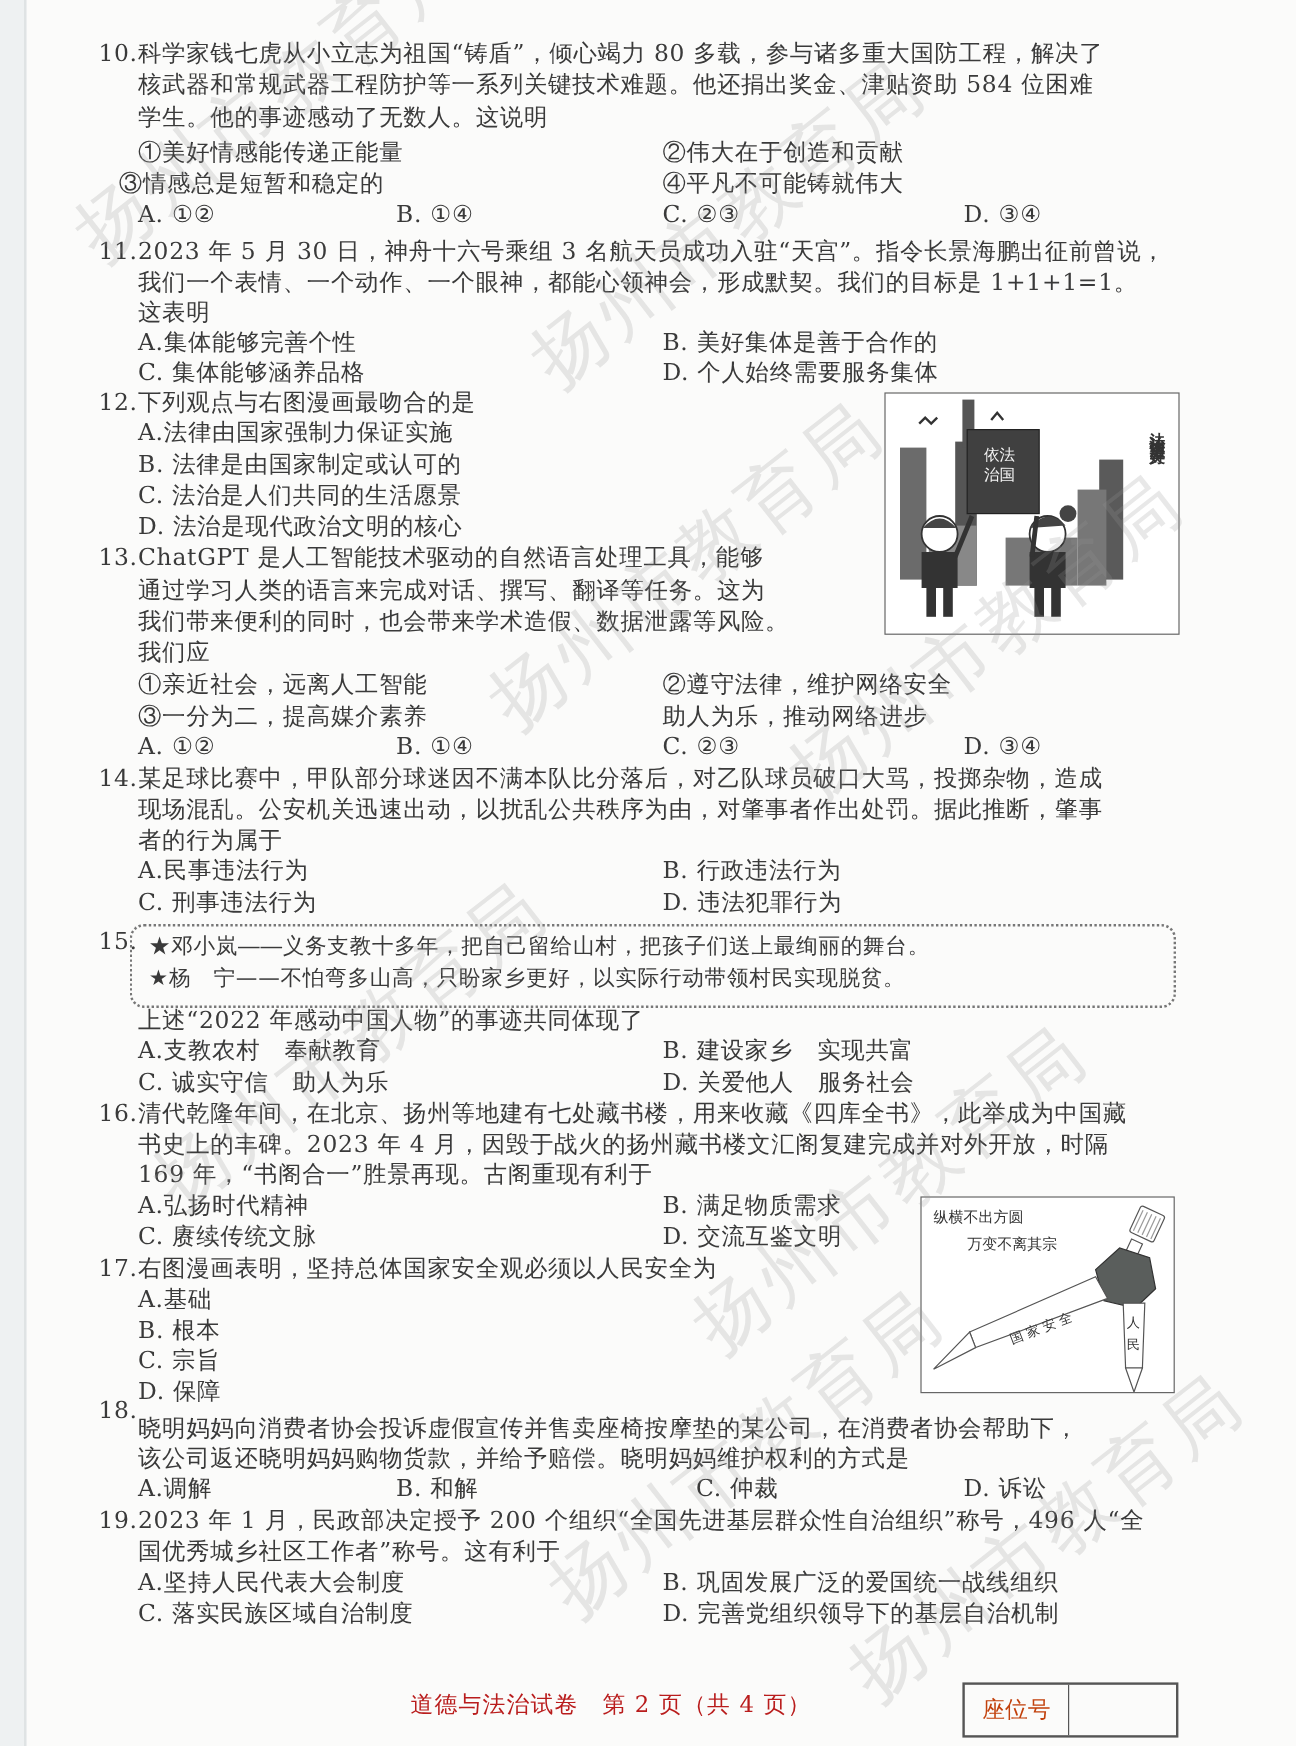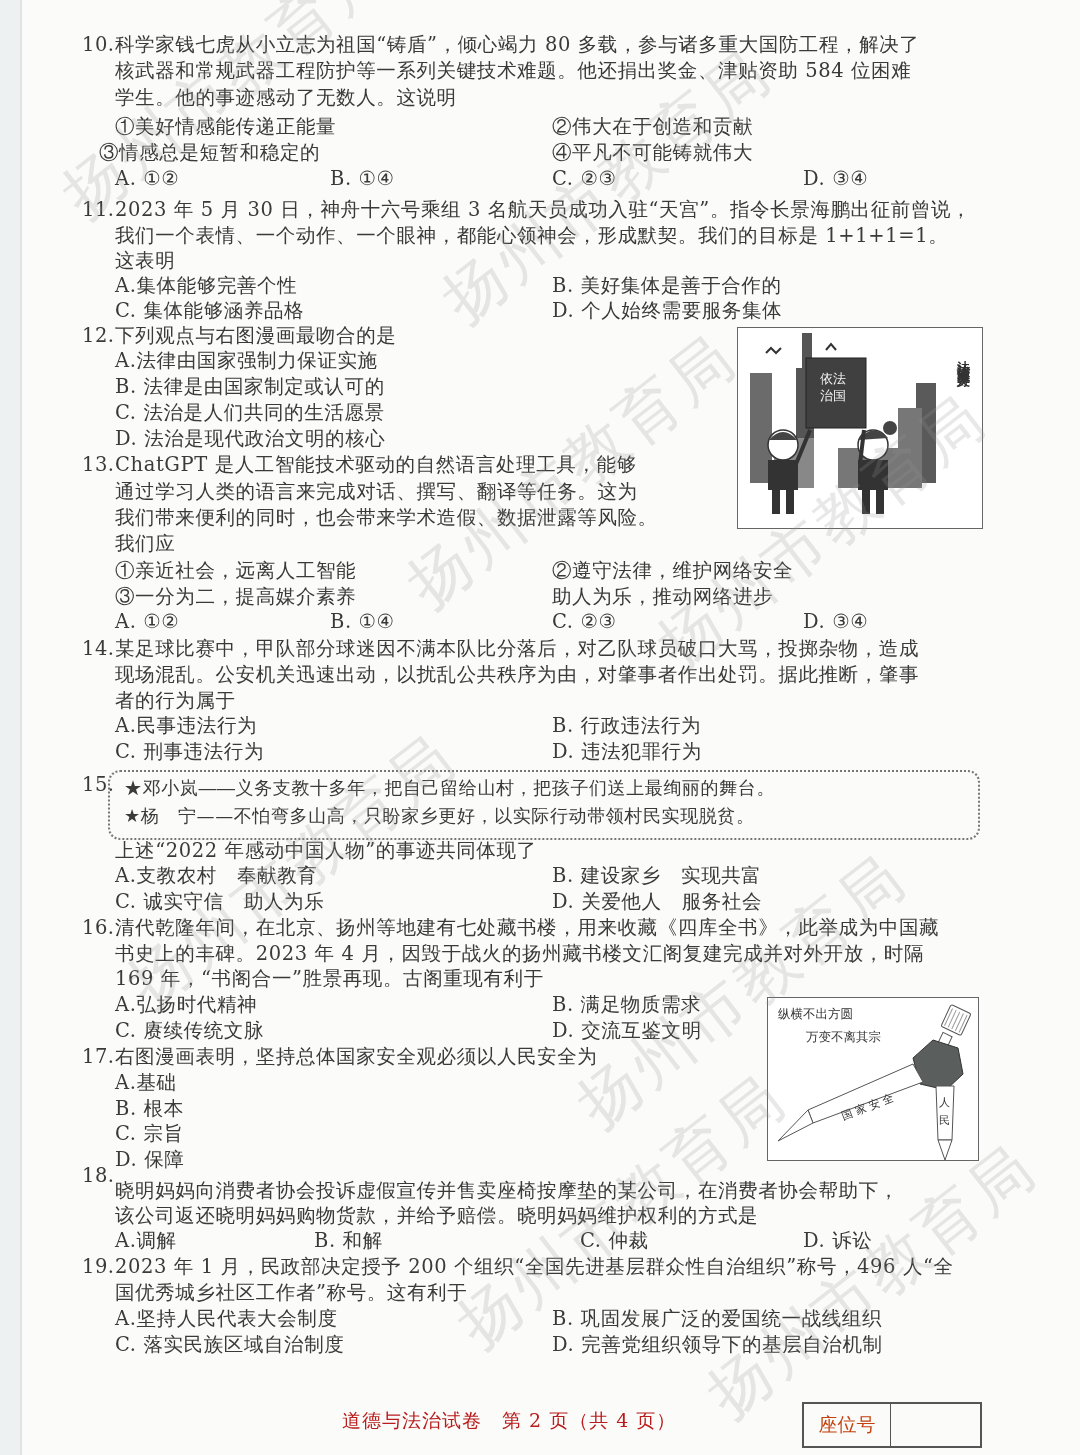--- a/index.html
+++ b/index.html
@@ -179,21 +179,21 @@
       <text x="171" y="126" font-size="11" fill="#333" font-family="DejaVu Sans, sans-serif">民</text>
     </svg>
   </div>
 </div>
 
 <div>
   <span class="qnum" style="top:1163px">18.</span>
   <div class="line" style="left:115px;top:1178px">晓明妈妈向消费者协会投诉虚假宣传并售卖座椅按摩垫的某公司，在消费者协会帮助下，</div>
   <div class="line" style="left:115px;top:1203px">该公司返还晓明妈妈购物货款，并给予赔偿。晓明妈妈维护权利的方式是</div>
   <div class="line" style="left:115px;top:1228px">A.调解</div>
-  <div class="line" style="left:314px;top:1228px">B. 和解</div>
+  <div class="line" style="left:330px;top:1228px">B. 和解</div>
   <div class="line" style="left:580px;top:1228px">C. 仲裁</div>
   <div class="line" style="left:803px;top:1228px">D. 诉讼</div>
 </div>
 
 <div>
   <span class="qnum" style="top:1254px">19.</span>
   <div class="line" style="left:115px;top:1254px">2023 年 1 月，民政部决定授予 200 个组织“全国先进基层群众性自治组织”称号，496 人“全</div>
   <div class="line" style="left:115px;top:1280px">国优秀城乡社区工作者”称号。这有利于</div>
   <div class="line" style="left:115px;top:1306px">A.坚持人民代表大会制度</div>
   <div class="line" style="left:552px;top:1306px">B. 巩固发展广泛的爱国统一战线组织</div>

